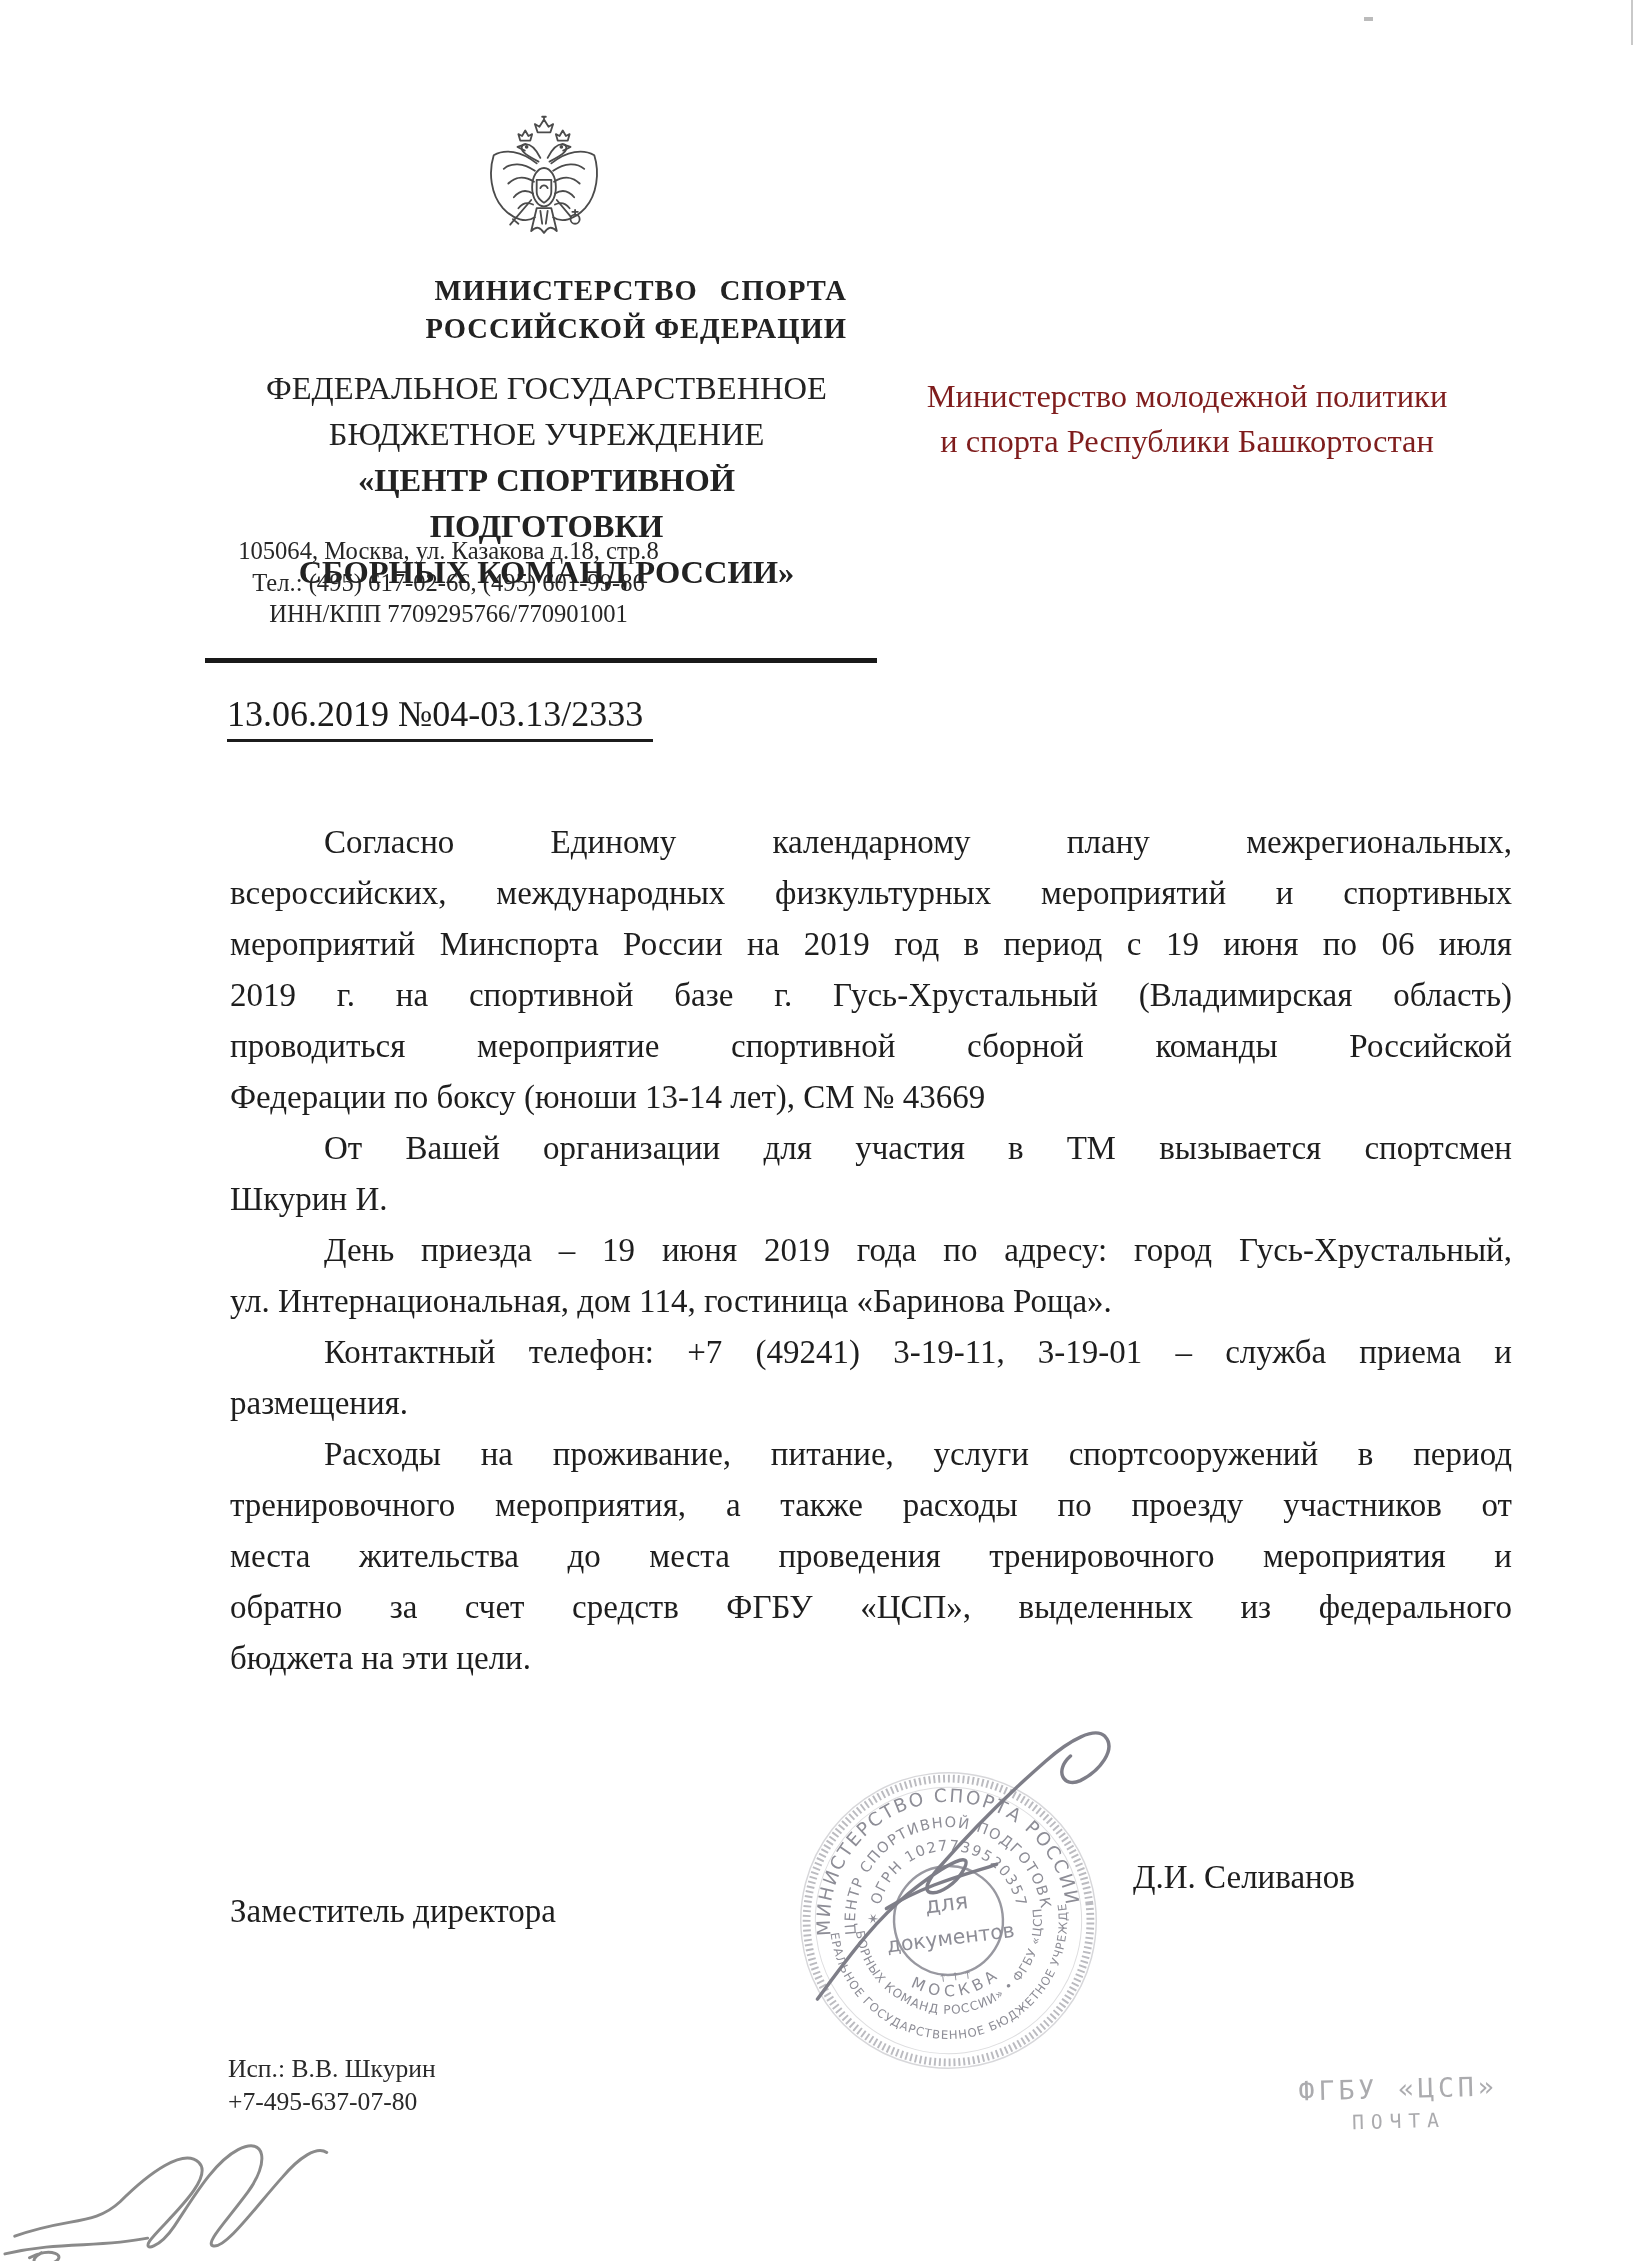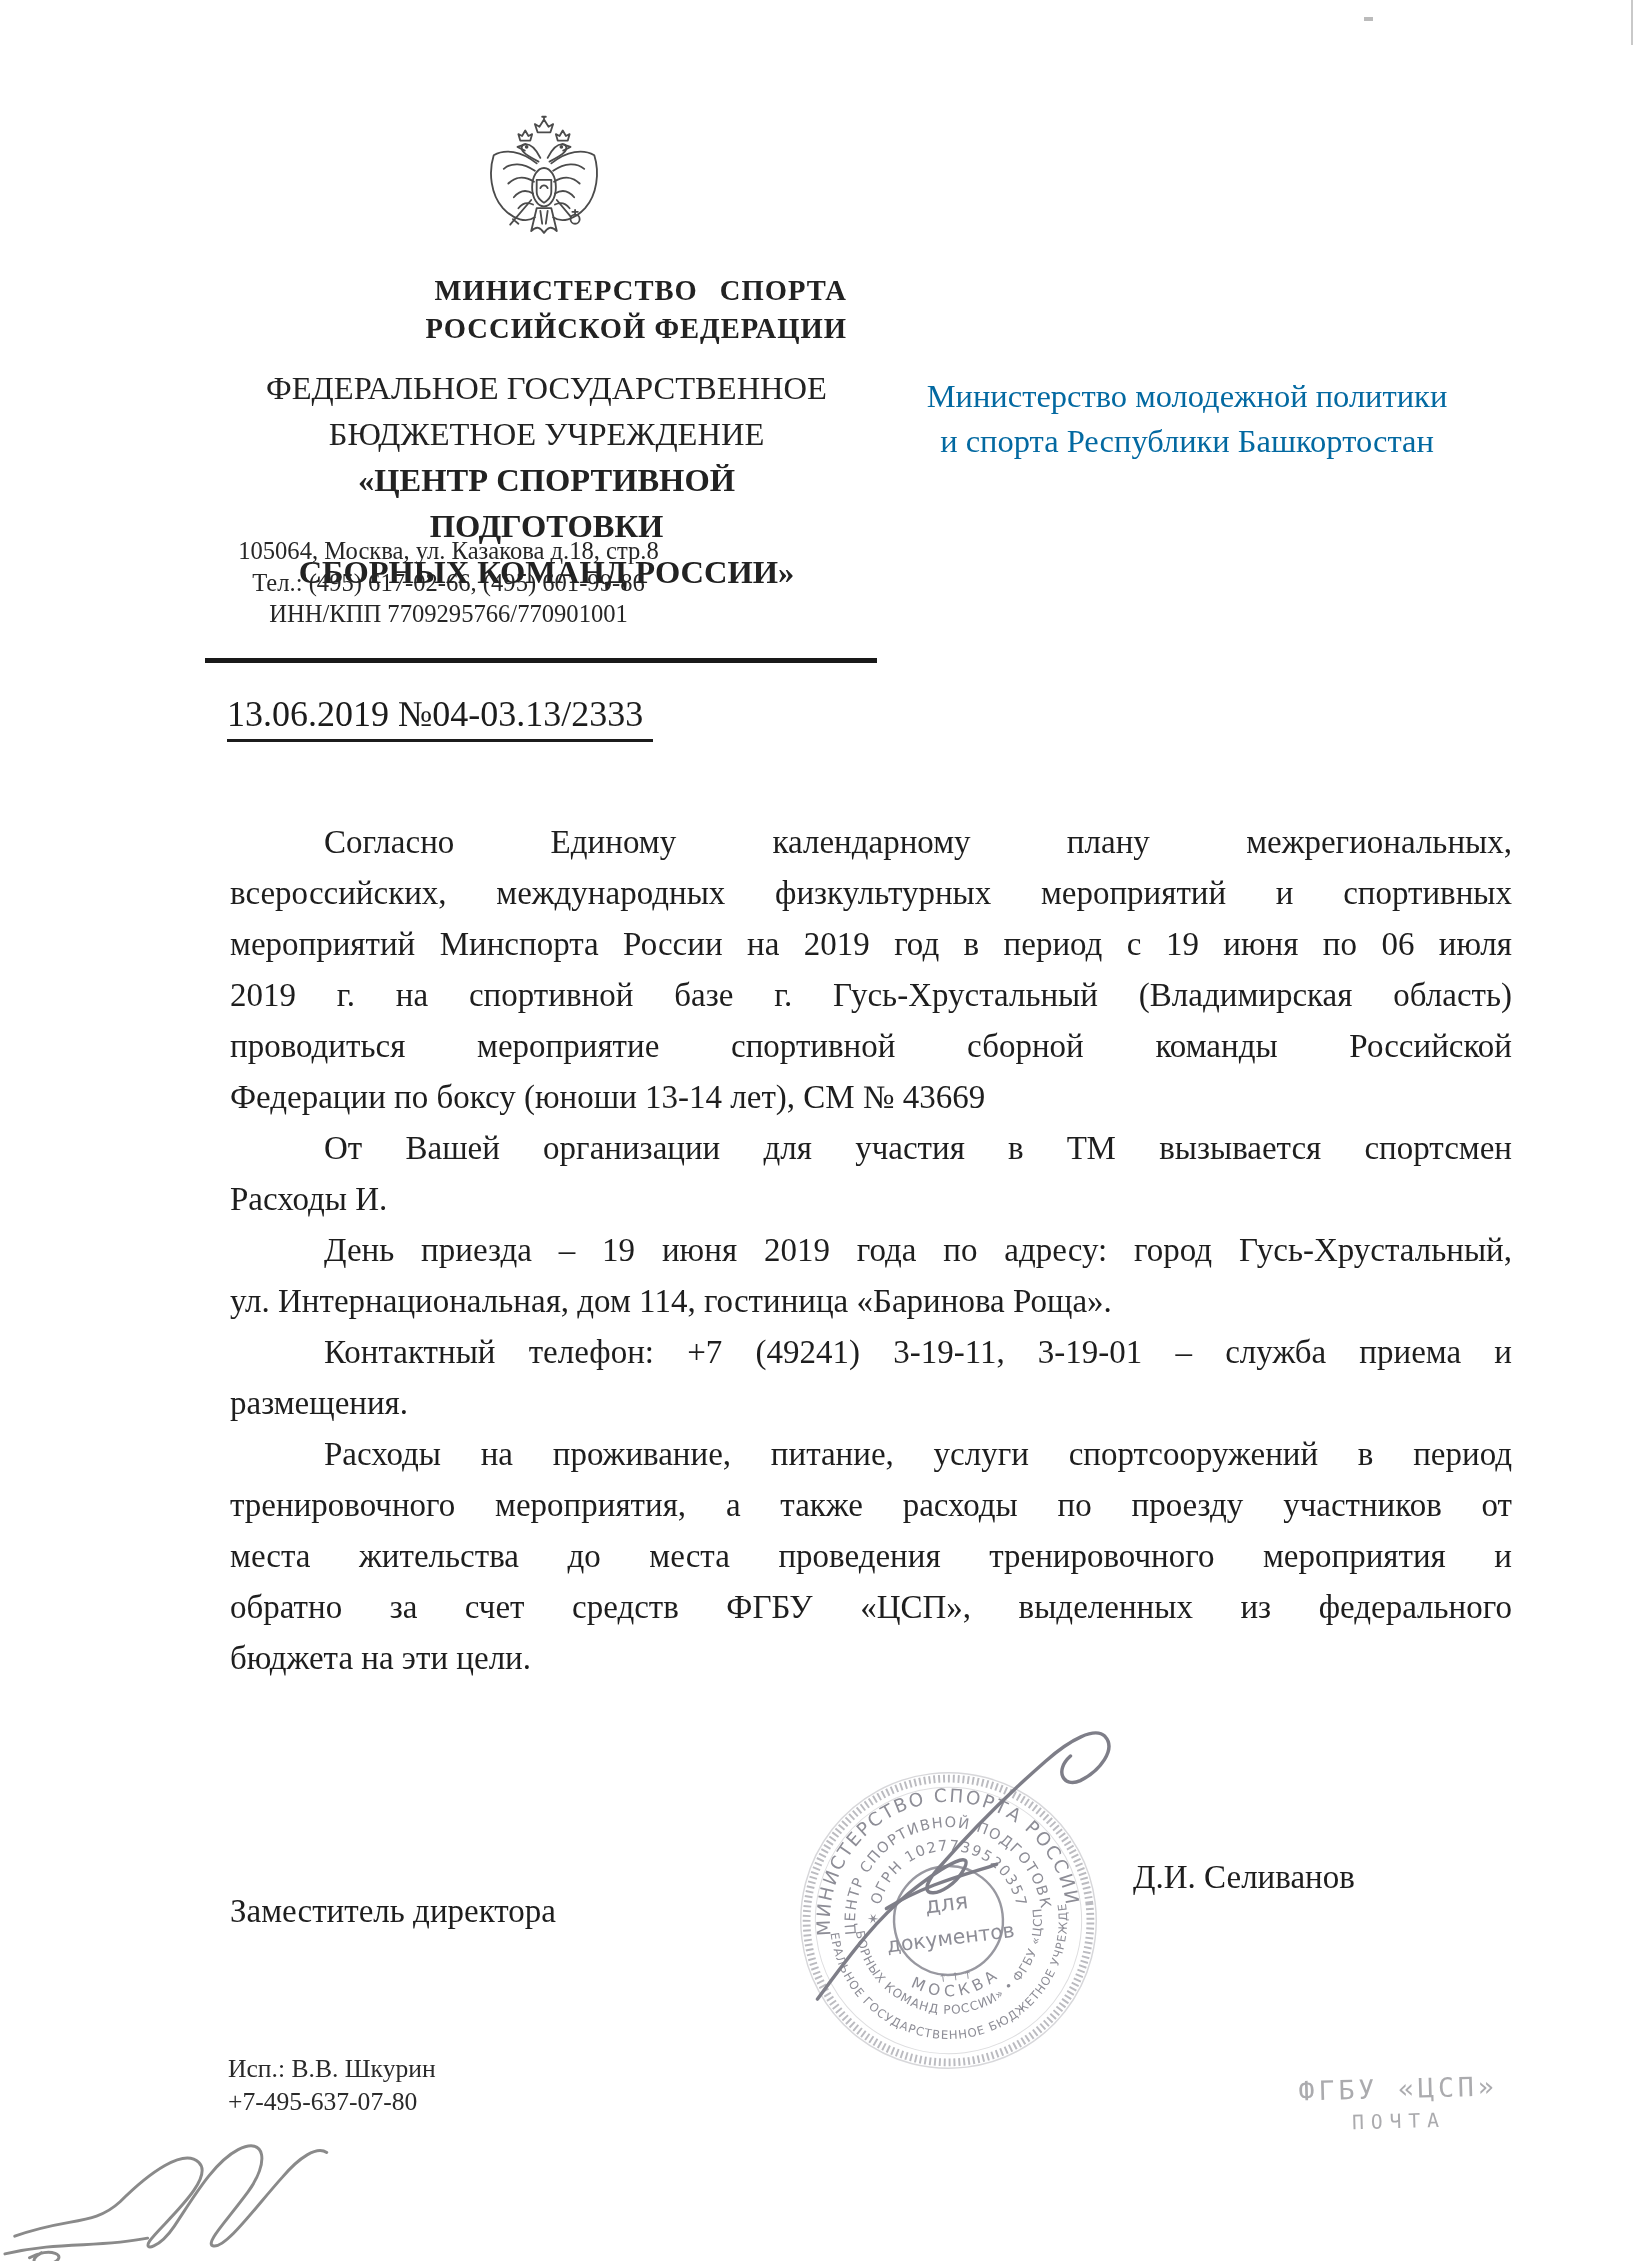--- a/index.html
+++ b/index.html
@@ -13,21 +13,21 @@
             font-weight:bold;font-size:28.6px;line-height:38px;letter-spacing:1px;color:#222;}
   .ministry .l1{word-spacing:13.8px;}
   .orgname{left:246px;top:365px;width:601px;text-align:center;
            font-size:32.5px;line-height:46px;color:#222;}
   .orgname .b{font-weight:bold;}
   .addr{left:148px;top:535px;width:601px;text-align:center;
         font-size:24.6px;line-height:31.5px;color:#262626;}
 
   
   .recipient{left:847px;top:374px;width:680px;text-align:center;
-             font-size:32.5px;line-height:45px;color:#0369a1;}
+             font-size:32.5px;line-height:45px;color:#7f1d1d;}
 
   
   .rule{left:205px;top:658px;width:672px;height:4.9px;background:#191919;}
   .refnum{left:227px;top:693px;font-size:36px;color:#1c1c1c;
           border-bottom:3px solid #1c1c1c;padding:0 9.9px 3.9px 0;}
 
   
   .bodytext{left:230px;top:817px;width:1282px;font-size:33px;line-height:51px;color:#1e1e1e;}
   .bline{text-align:justify;text-align-last:justify;}
   .bline.last{text-align-last:left;}
@@ -130,21 +130,21 @@
   <div class="abs refnum">13.06.2019 №04-03.13/2333</div>
 
   <div class="abs bodytext">
       <div class="bline indent">Согласно Единому календарному плану межрегиональных,</div>
       <div class="bline">всероссийских, международных физкультурных мероприятий и спортивных</div>
       <div class="bline">мероприятий Минспорта России на 2019 год в период с 19 июня по 06 июля</div>
       <div class="bline">2019 г.  на спортивной базе г. Гусь-Хрустальный (Владимирская область)</div>
       <div class="bline">проводиться мероприятие спортивной сборной команды Российской</div>
       <div class="bline last">Федерации по боксу (юноши 13-14 лет), СМ № 43669</div>
       <div class="bline indent">От Вашей организации для участия в ТМ вызывается спортсмен</div>
-      <div class="bline last">Расходы И.</div>
+      <div class="bline last">Шкурин И.</div>
       <div class="bline indent">День приезда – 19 июня 2019 года по адресу: город Гусь-Хрустальный,</div>
       <div class="bline last">ул. Интернациональная, дом 114, гостиница «Баринова Роща».</div>
       <div class="bline indent">Контактный телефон: +7 (49241) 3-19-11, 3-19-01 – служба приема и</div>
       <div class="bline last">размещения.</div>
       <div class="bline indent">Расходы на проживание, питание, услуги спортсооружений в период</div>
       <div class="bline">тренировочного мероприятия, а также расходы по проезду участников от</div>
       <div class="bline">места жительства до места проведения тренировочного мероприятия и</div>
       <div class="bline">обратно за счет средств ФГБУ «ЦСП», выделенных из федерального</div>
       <div class="bline last">бюджета на эти цели.</div>
     </div>

